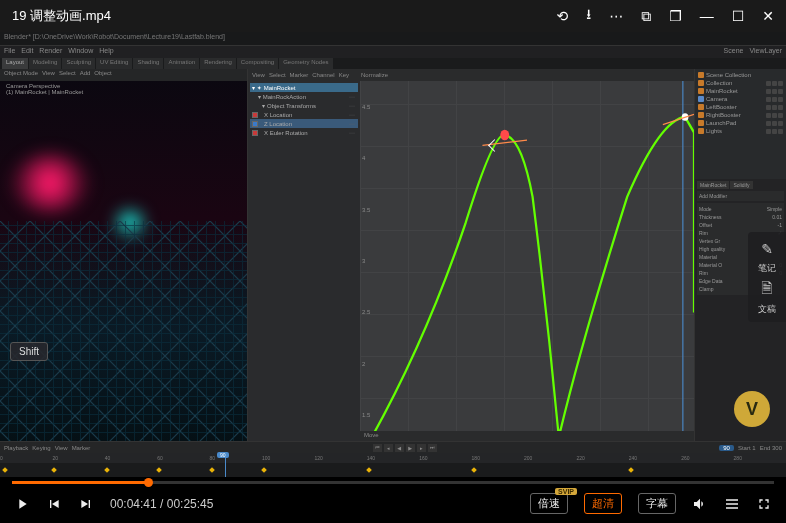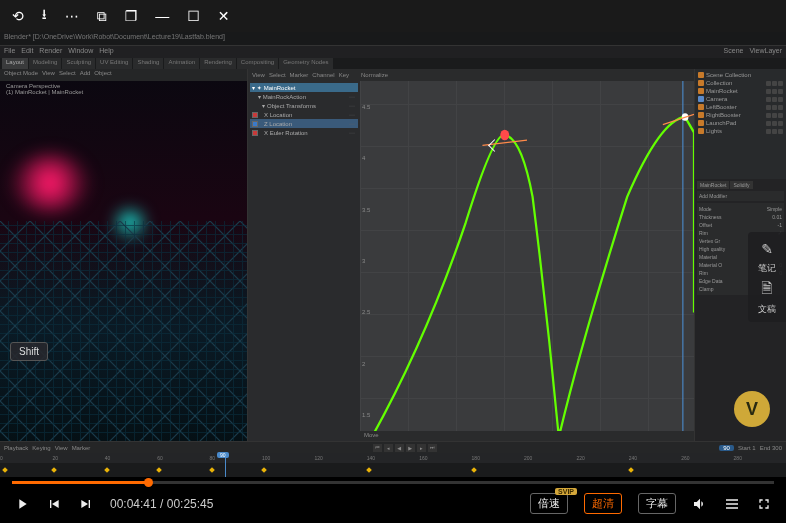--- a/index.html
+++ b/index.html
@@ -87,20 +87,21 @@
 .controls-row .spacer{flex:1}
 .controls-row .pill{border:1px solid #666;border-radius:3px;padding:2px 7px;font-size:11px;cursor:pointer;position:relative}
 .controls-row .pill.hd{border-color:#ff6a00;color:#ff6a00}
 .controls-row .pill .badge{position:absolute;top:-6px;right:-10px;background:#d4a73a;color:#3a2a00;font-size:7px;padding:0 3px;border-radius:2px;font-weight:bold}
 svg.icon{width:16px;height:16px;fill:#eee}
 </style>
 </head>
 <body>
 
 <div class="titlebar">
+  <span class="title">19 调整动画.mp4</span>
   <div class="winbtns">
     <span>⟲</span>
     <span>⭳</span>
     <span>⋯</span>
     <span>⧉</span>
     <span>❐</span>
     <span>—</span>
     <span>☐</span>
     <span>✕</span>
   </div>

